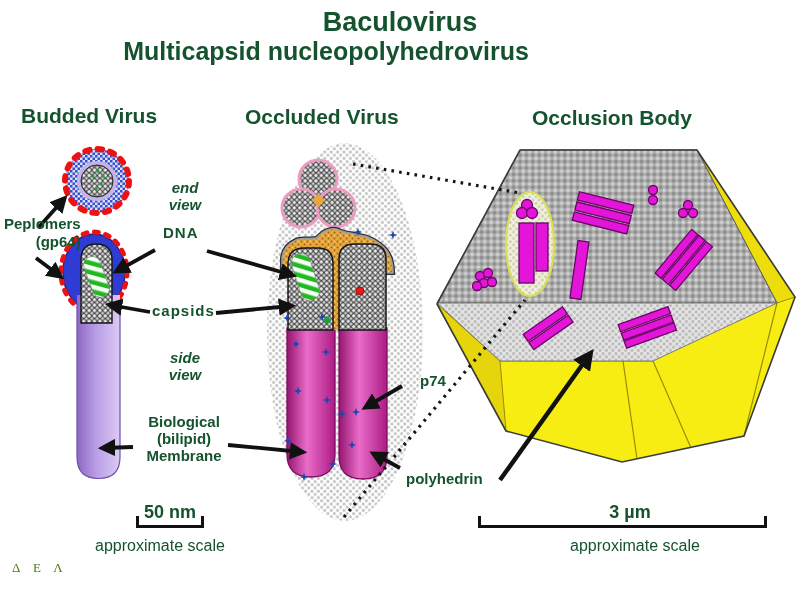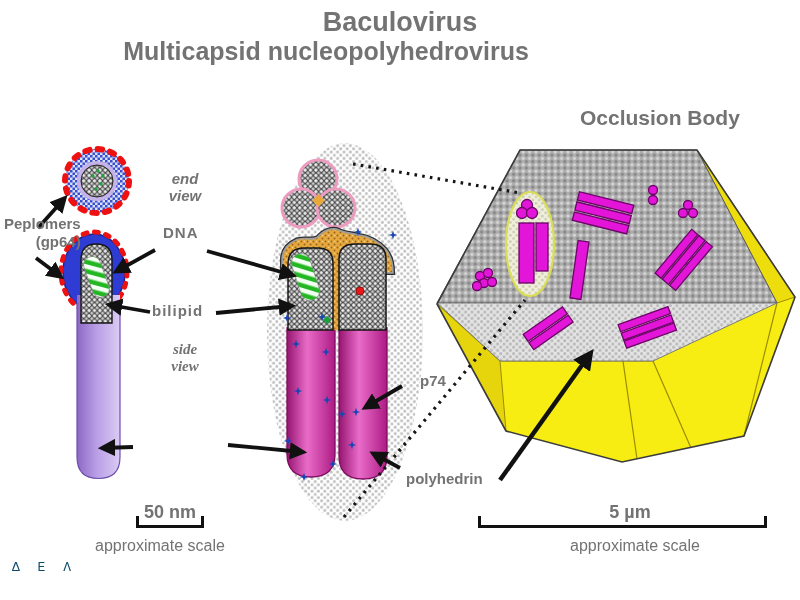--- a/index.html
+++ b/index.html
@@ -1,43 +1,43 @@
 <!DOCTYPE html>
 <html><head>
 <meta charset="utf-8">
 <style>
   html,body{margin:0;padding:0;background:#ffffff;}
   .stage{position:relative;width:800px;height:600px;background:#ffffff;overflow:hidden;
          font-family:"Liberation Sans",sans-serif;}
   .stage svg{position:absolute;left:0;top:0;}
-  .lbl{position:absolute;color:#737373;white-space:nowrap;line-height:1.12;}
+  .lbl{position:absolute;color:#14532d;white-space:nowrap;line-height:1.12;}
   .title{left:0;top:7px;width:800px;text-align:center;font-size:27px;font-weight:bold;}
   .subtitle{left:0;top:37px;width:652px;text-align:center;font-size:25px;font-weight:bold;}
   .heading{font-size:21px;font-weight:bold;}
   .h-budded{left:21px;top:104px;}
   .h-occluded{left:245px;top:105px;}
-  .h-occlusion{left:532px;top:106px;margin-left:48px;}
+  .h-occlusion{left:532px;top:106px;}
   .viewlbl{width:70px;text-align:center;font-size:15px;font-weight:bold;font-style:italic;line-height:17px;}
-  .endview{left:150px;top:170px;}
-  .sideview{left:150px;top:341px;font-family:Liberation Serif, serif;}
+  .endview{left:150px;top:179px;}
+  .sideview{left:150px;top:349px;}
   .calloutlbl{font-size:15px;font-weight:bold;line-height:18px;}
   .peplomers{left:4px;top:215px;text-align:right;}
   .dna{left:163px;top:224px;letter-spacing:1px;}
   .capsids{left:152px;top:302px;letter-spacing:1px;}
   .membrane{left:133px;top:413px;width:102px;text-align:center;line-height:17px;}
   .p74{left:404px;top:372px;padding-left:16px;}
   .polyhedrin{left:406px;top:470px;}
   .bar-label{font-size:18px;font-weight:bold;text-align:center;}
   .nm-label{left:120px;top:502px;width:100px;}
   .um-label{left:555px;top:502px;width:150px;}
   .bar-caption{font-size:16px;}
   .nm-caption{left:95px;top:537px;width:150px;}
   .um-caption{left:570px;top:537px;width:150px;}
-  .signature{left:12px;top:561px;font-family:Liberation Mono, monospace;font-size:13px;
-             letter-spacing:5px;color:#0c4a6e;}
+  .signature{left:12px;top:561px;font-family:Liberation Serif, serif;font-size:13px;
+             letter-spacing:5px;color:#4d7c0f;}
 </style>
 </head>
 <body>
 
 <div class="stage">
 
 <svg width="800" height="600" viewBox="0 0 800 600">
   <defs>
     <marker id="ah" viewBox="0 0 10 10" refX="7" refY="5" markerWidth="4.6" markerHeight="4.6" orient="auto-start-reverse">
       <path d="M0,0 L10,5 L0,10 z" fill="#111"></path>
@@ -247,40 +247,47 @@
   <g stroke="#111" stroke-width="3">
     <line x1="478" y1="526.5" x2="767" y2="526.5"></line>
     <line x1="479.5" y1="516" x2="479.5" y2="528"></line>
     <line x1="765.5" y1="516" x2="765.5" y2="528"></line>
   </g>
 </svg>
 
 <div class="lbl title">Baculovirus</div>
 <div class="lbl subtitle">Multicapsid nucleopolyhedrovirus</div>
 
+<div class="lbl heading h-budded">Budded Virus</div>
+<div class="lbl heading h-occluded">Occluded Virus</div>
 <div class="lbl heading h-occlusion">Occlusion Body</div>
 
 <div class="lbl viewlbl endview">
   <div>end</div>
   <div>view</div>
 </div>
 <div class="lbl viewlbl sideview">
   <div>side</div>
   <div>view</div>
 </div>
 
 <div class="lbl calloutlbl peplomers">
   <div>Peplomers</div>
   <div>(gp64)</div>
 </div>
 <div class="lbl calloutlbl dna">DNA</div>
-<div class="lbl calloutlbl capsids">bilipid</div>
+<div class="lbl calloutlbl capsids">capsids</div>
+<div class="lbl calloutlbl membrane">
+  <div>Biological</div>
+  <div>(bilipid)</div>
+  <div>Membrane</div>
+</div>
 <div class="lbl calloutlbl p74">p74</div>
 <div class="lbl calloutlbl polyhedrin">polyhedrin</div>
 
 <div class="lbl bar-label nm-label">50 nm</div>
 <div class="lbl bar-caption nm-caption">approximate scale</div>
-<div class="lbl bar-label um-label">5 µm</div>
+<div class="lbl bar-label um-label">3 µm</div>
 <div class="lbl bar-caption um-caption">approximate scale</div>
 
 <div class="lbl signature">Δ Ε Λ</div>
 
 </div>
 
 </body></html>

